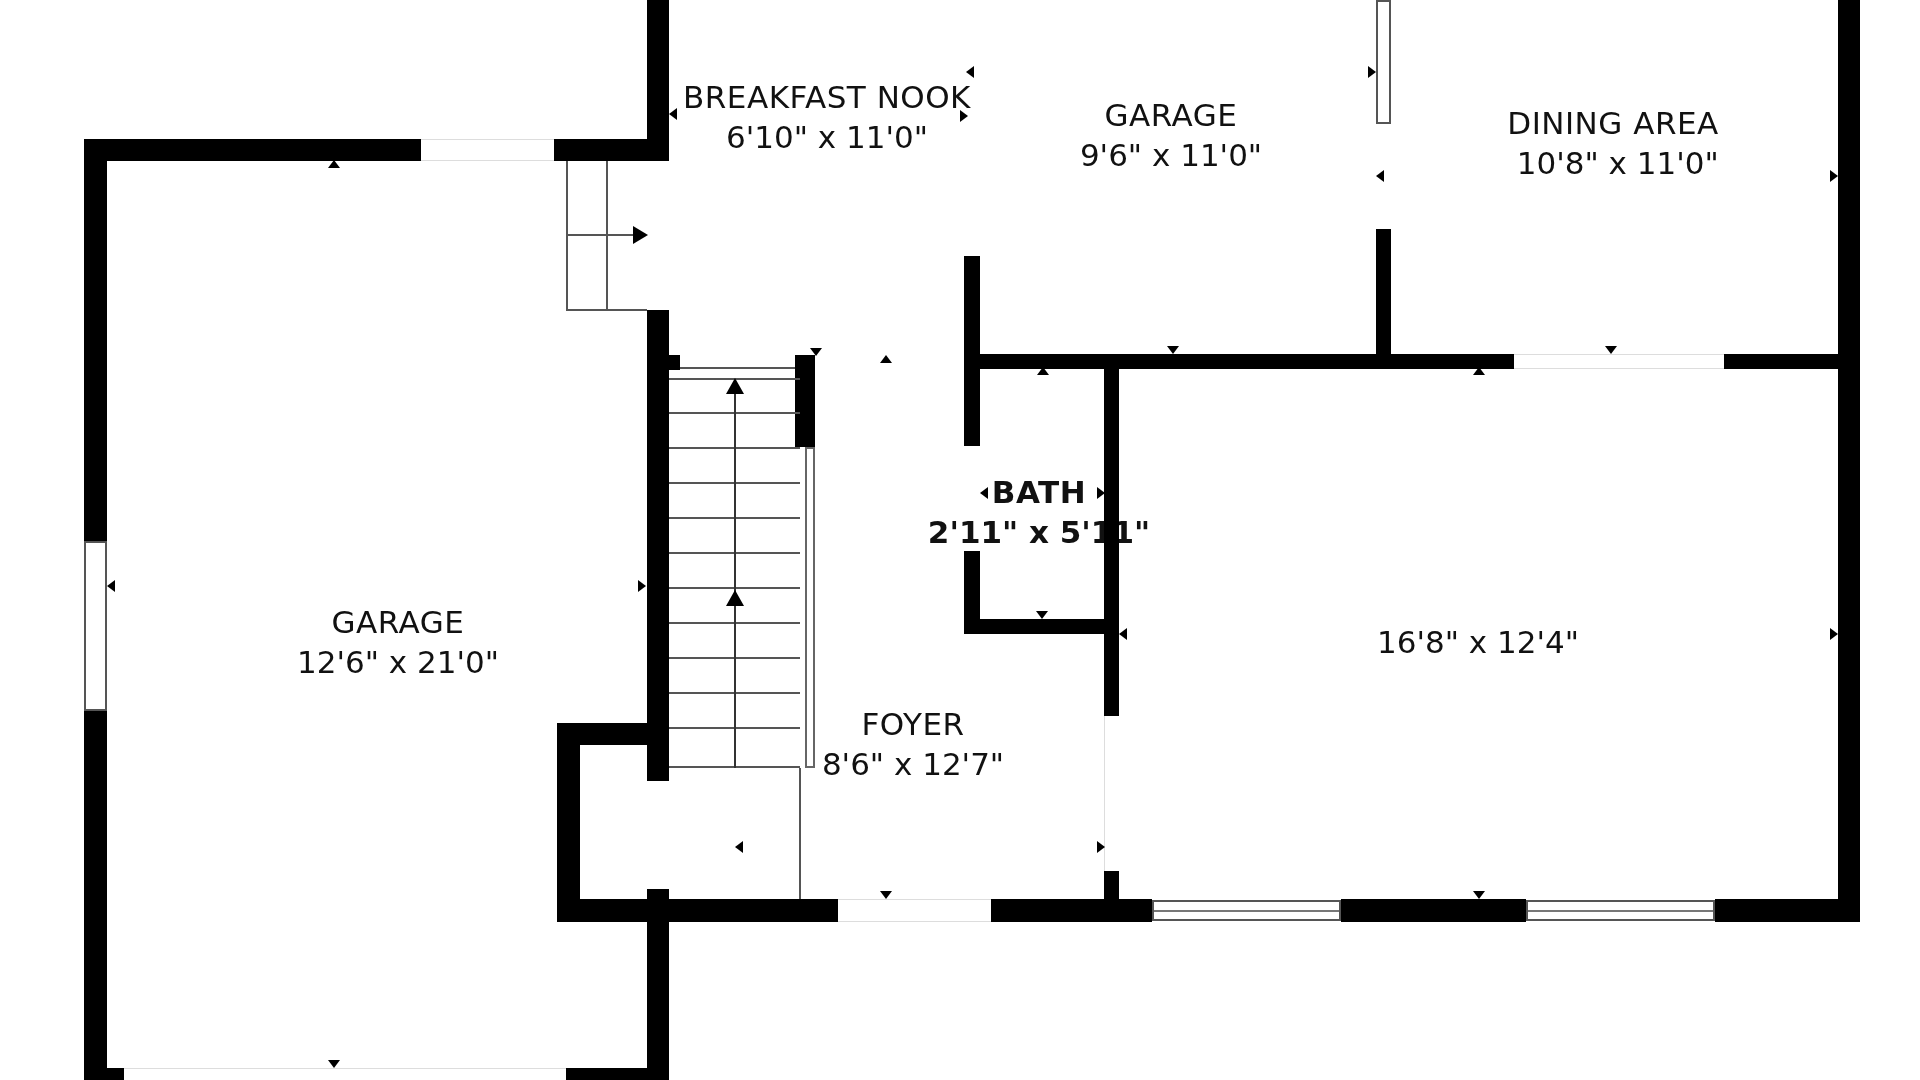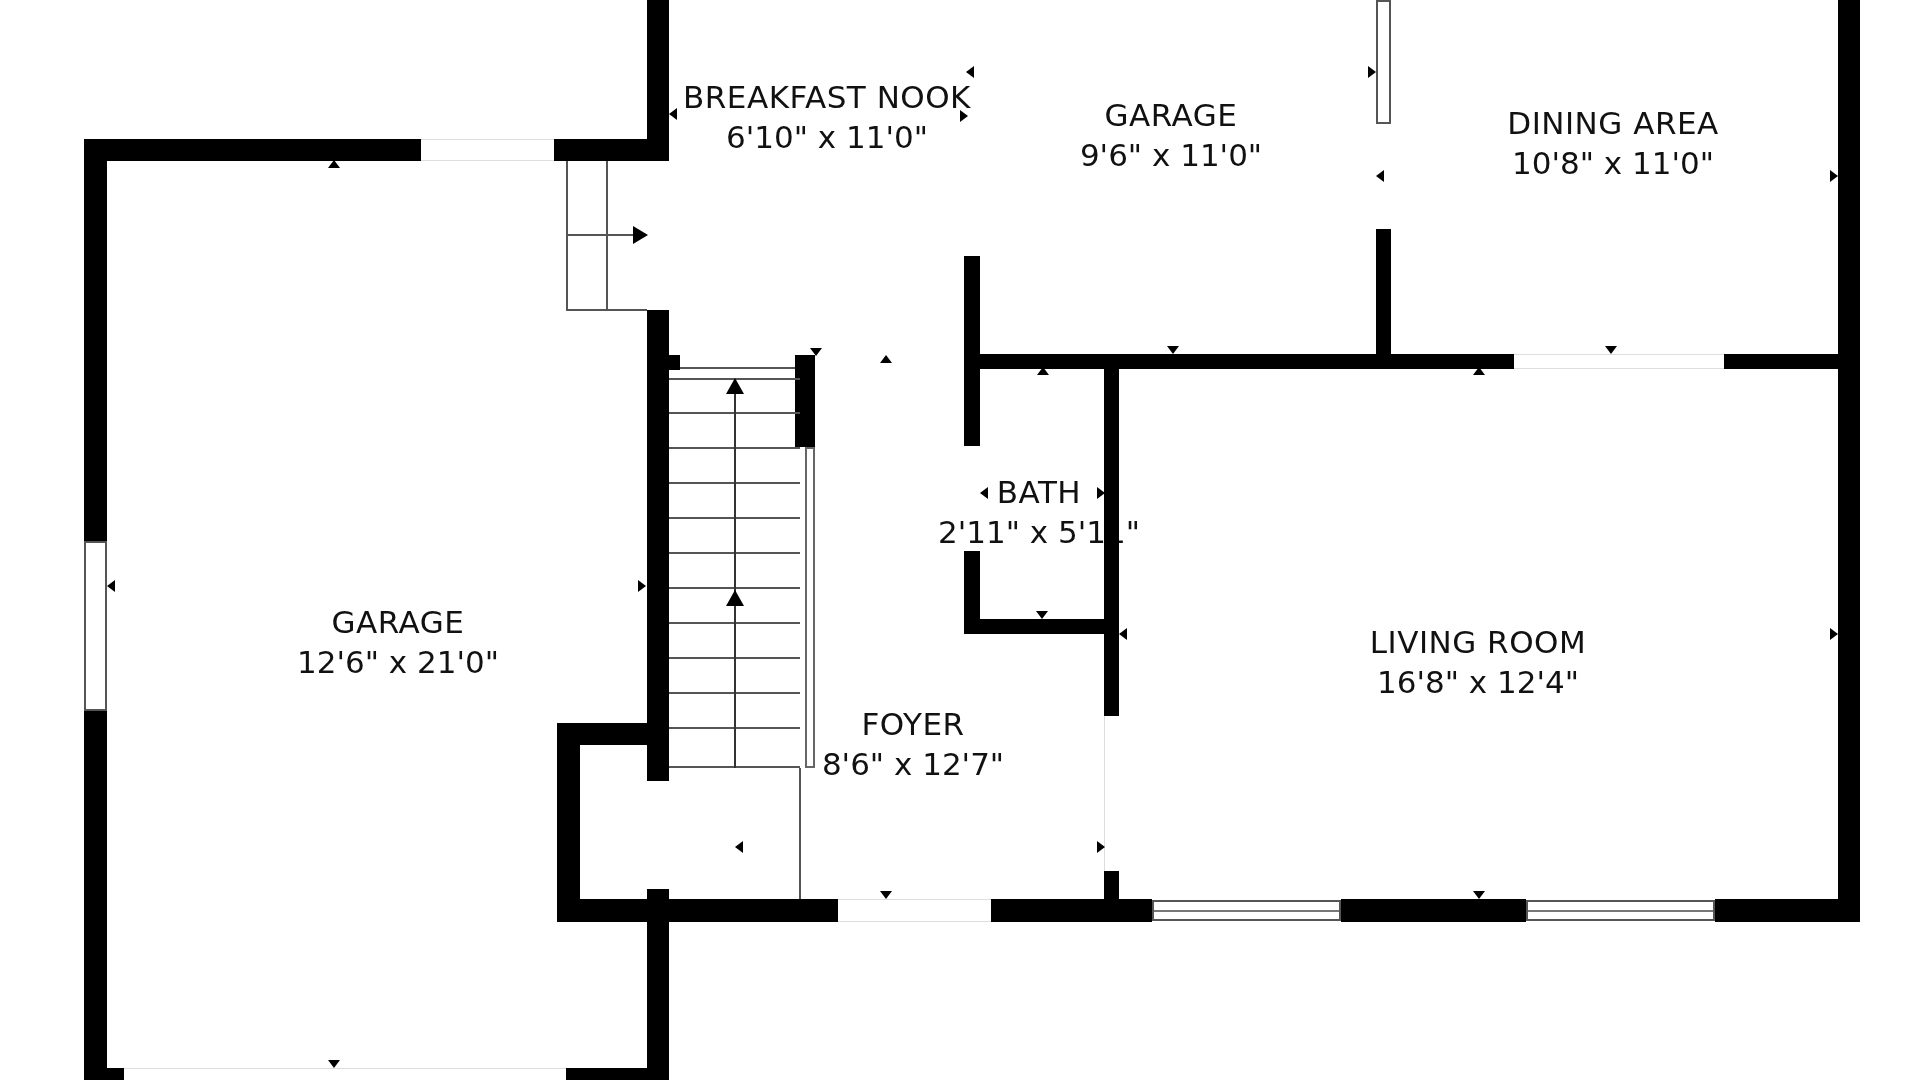--- a/index.html
+++ b/index.html
@@ -125,34 +125,33 @@
   <div class="tri down" style="left:880px; top:891px;"></div>
 
   <div class="label" style="left:827px; top:77px;">
     <span class="name">BREAKFAST NOOK</span>
     <span class="dim">6'10" x 11'0"</span>
   </div>
   <div class="label" style="left:1171px; top:95px;">
     <span class="name">GARAGE</span>
     <span class="dim">9'6" x 11'0"</span>
   </div>
-  <div class="label" style="left:1613px; top:103px;">
+  <div class="label" style="left:1613px; top:103px;text-align:right;">
     <span class="name">DINING AREA</span>
     <span class="dim">10'8" x 11'0"</span>
   </div>
-  <div class="label" style="left:1039px; top:472px;">
+  <div class="label" style="left:1039px; top:472px;font-weight:bold;">
     <span class="name">BATH</span>
     <span class="dim">2'11" x 5'11"</span>
   </div>
   <div class="label" style="left:362px; top:602px;margin-left:36px;">
     <span class="name">GARAGE</span>
     <span class="dim">12'6" x 21'0"</span>
   </div>
   <div class="label" style="left:1478px; top:622px;">
-    <span class="name">LIVING ROOM</span>
     <span class="dim">16'8" x 12'4"</span>
   </div>
   <div class="label" style="left:913px; top:685px;margin-top:19px;">
     <span class="name">FOYER</span>
     <span class="dim">8'6" x 12'7"</span>
   </div>
 
   <div class="wall" style="left:1104px; top:500px; width:15px; height:60px;"></div>
 </div>
 

